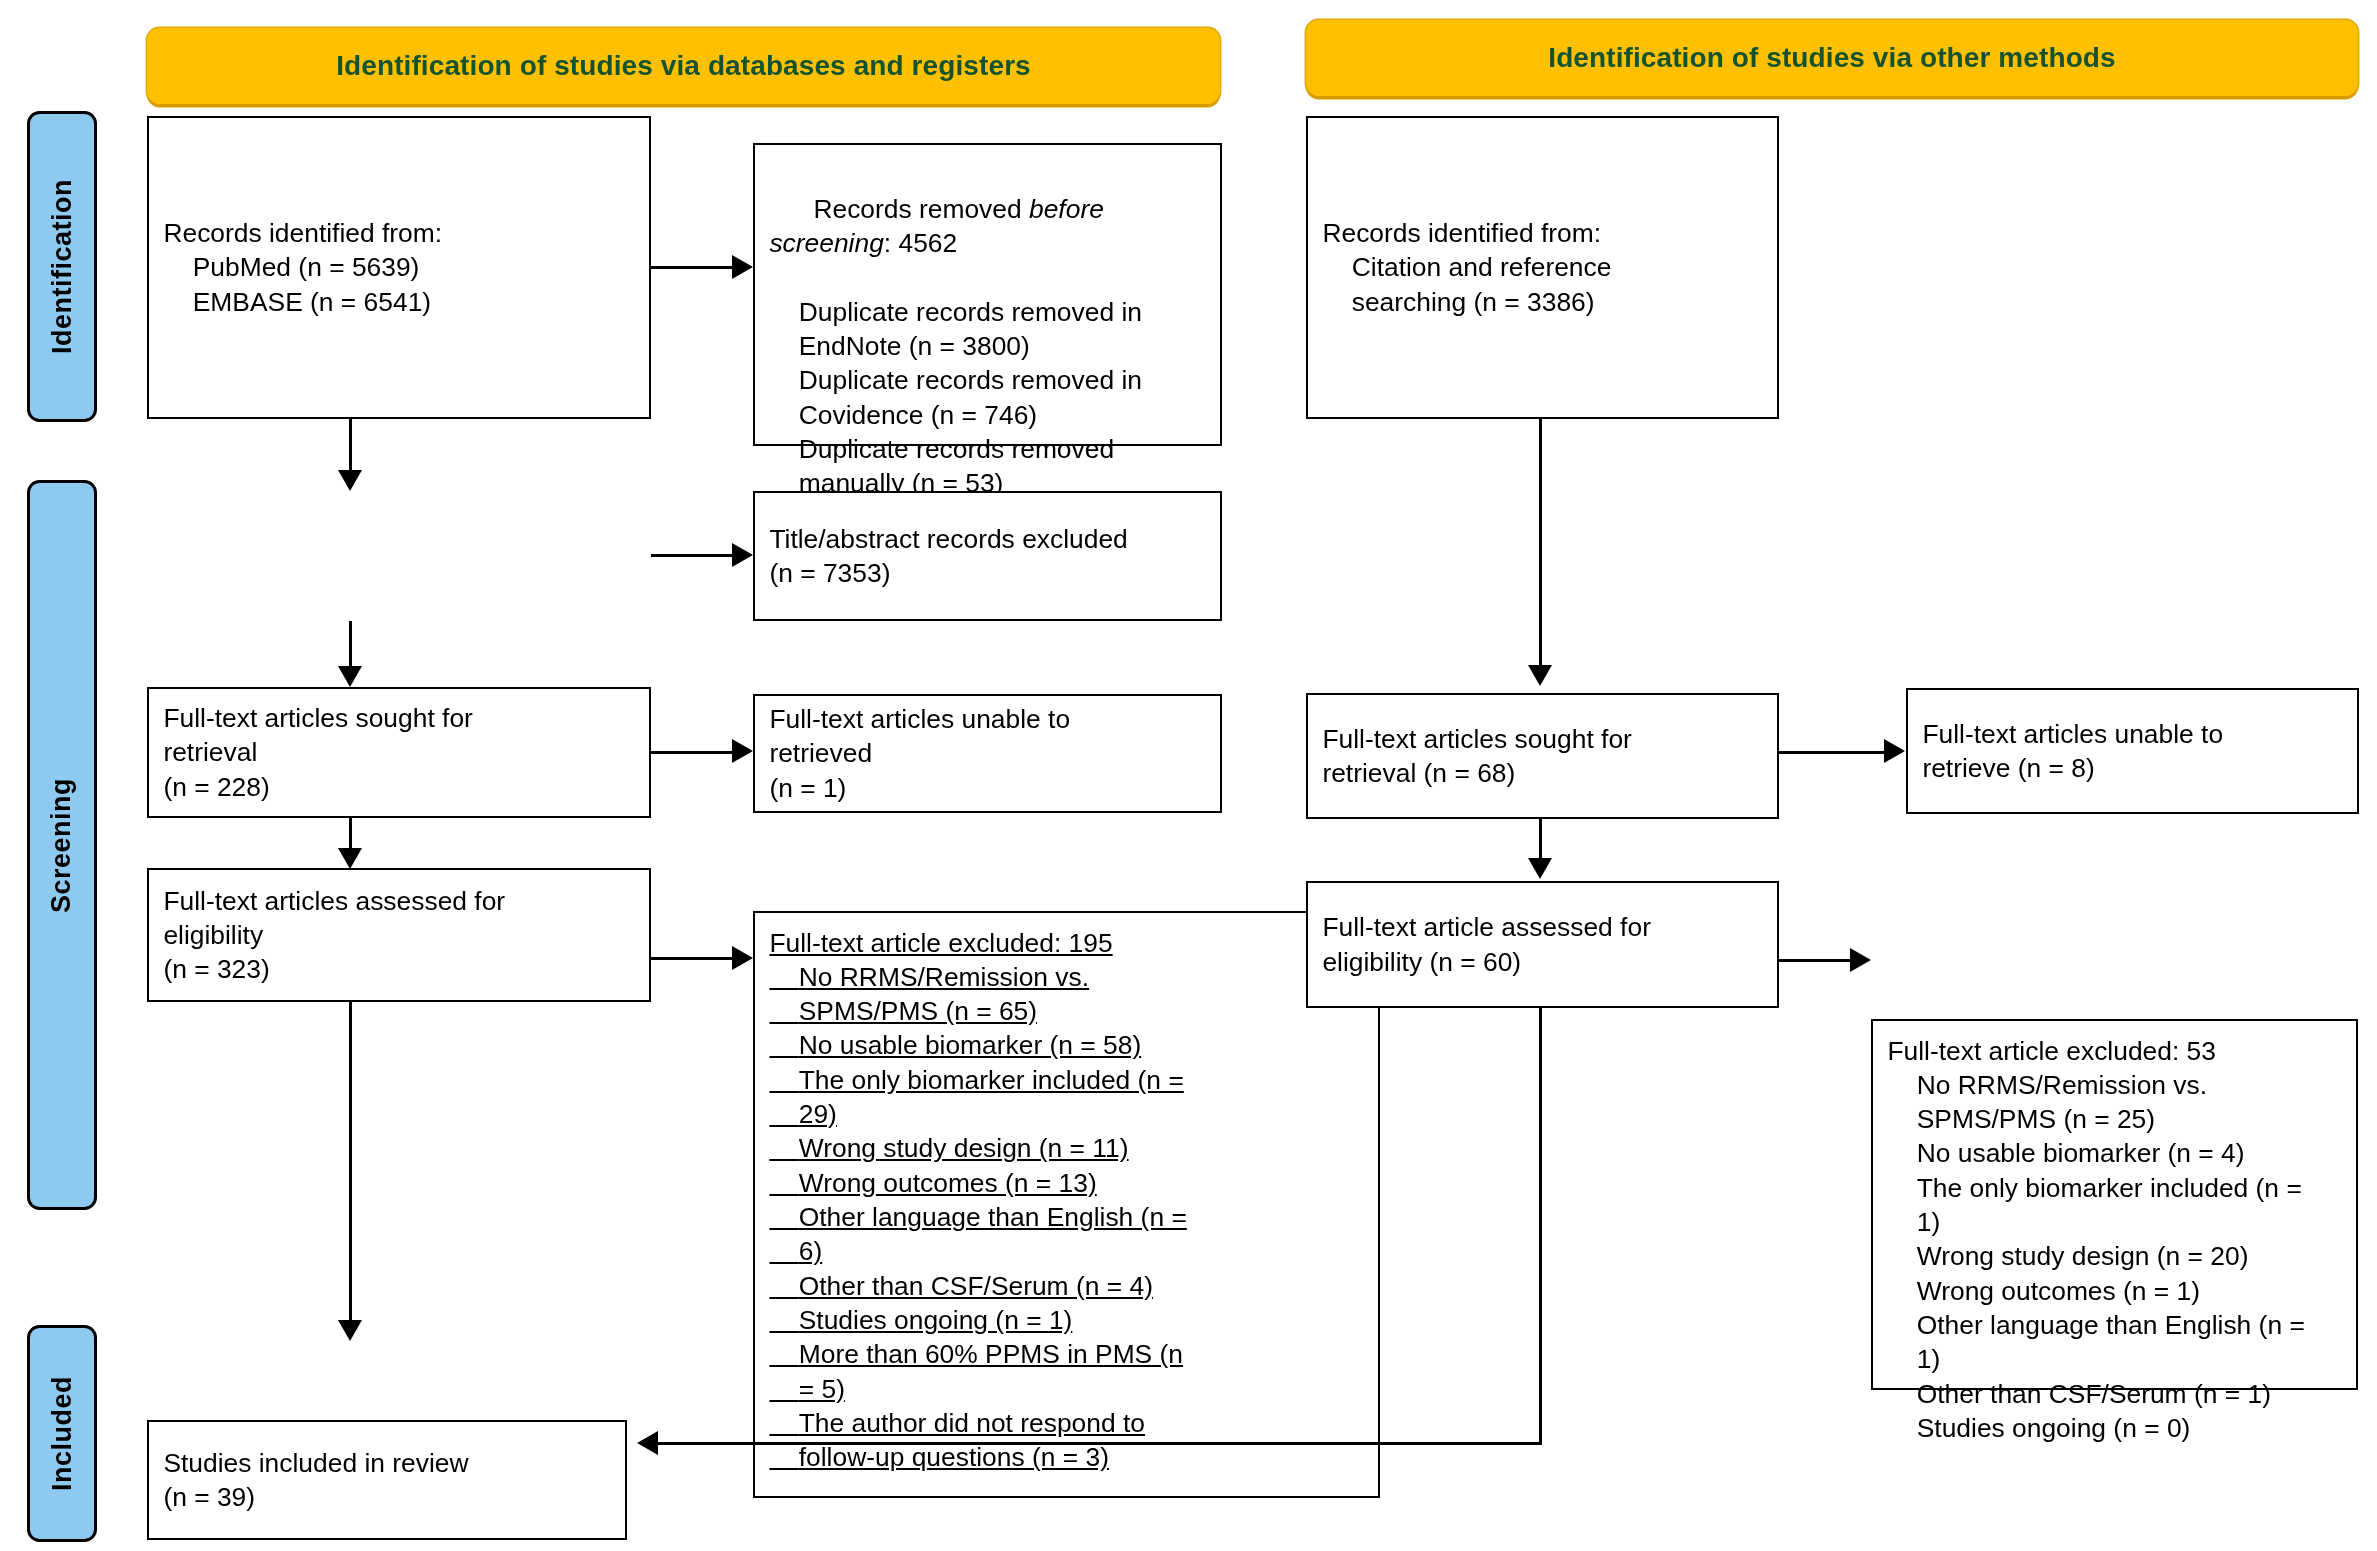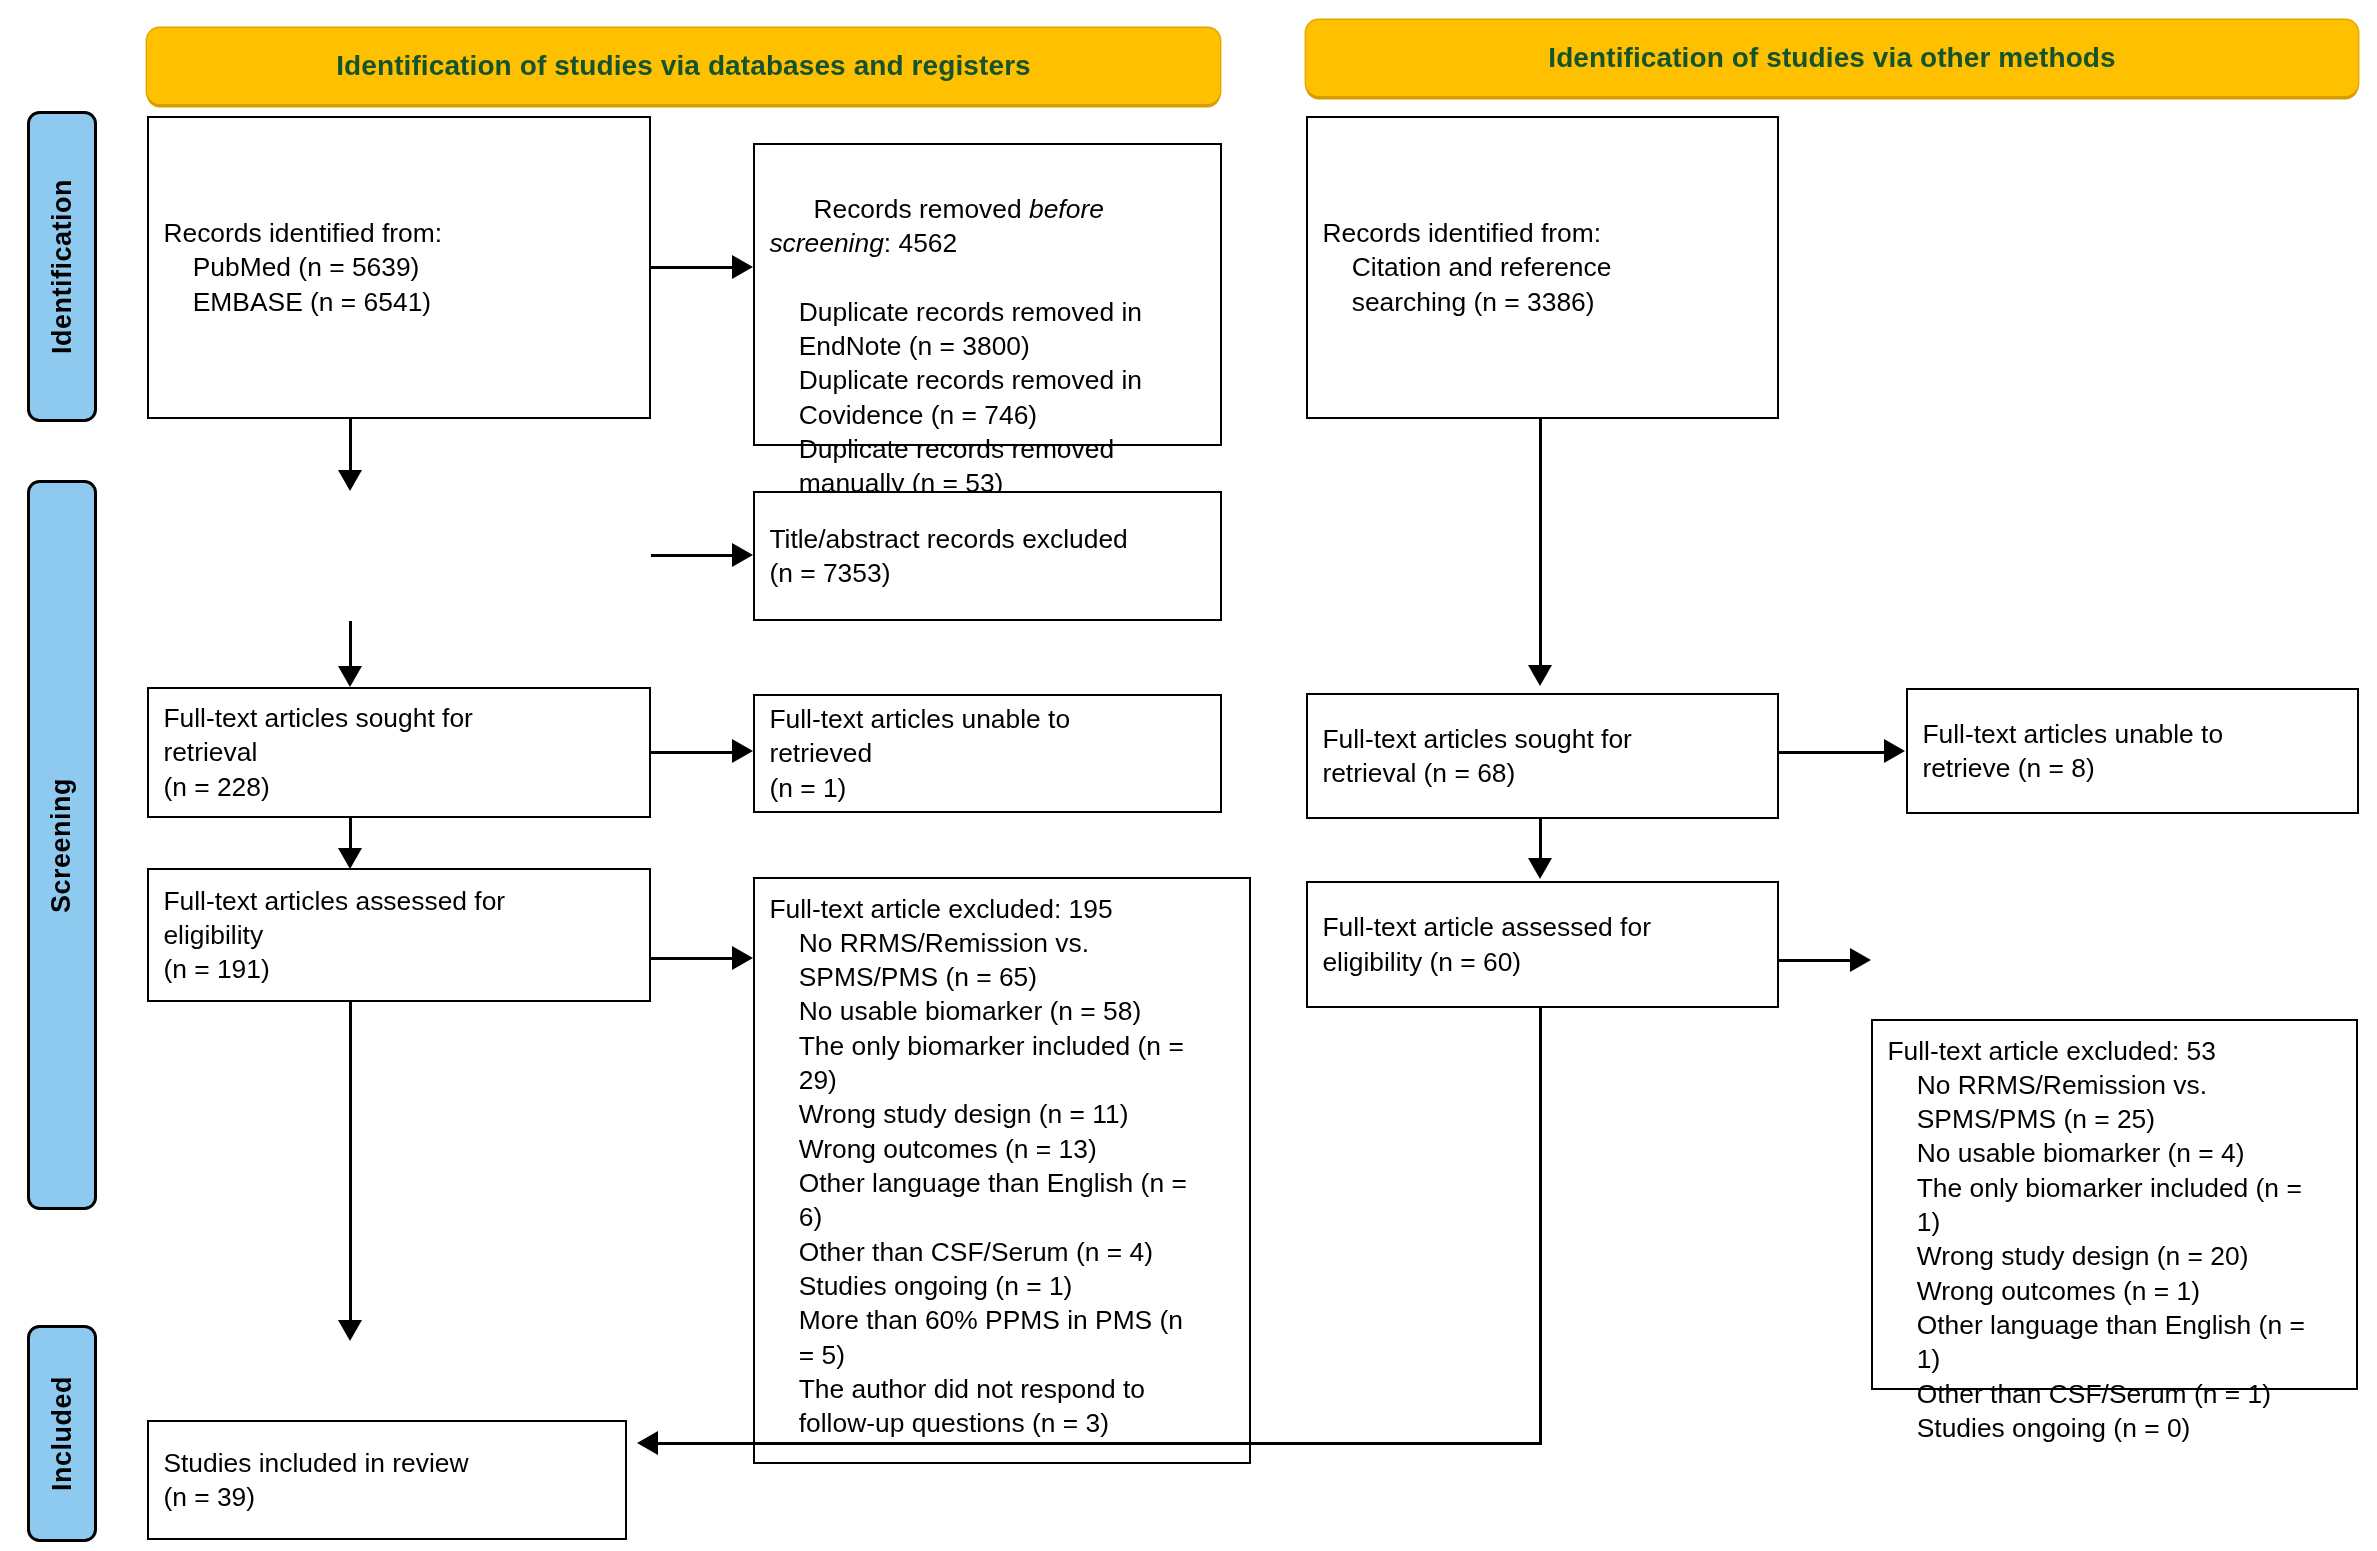--- a/index.html
+++ b/index.html
@@ -180,24 +180,24 @@
   </div>
 
   <div class="box" style="left:1906px; top:688px; width:453px; height:126px;">
     <div class="box-text">Full-text articles unable to
 retrieve (n = 8)</div>
   </div>
 
   <div class="box" style="left:147px; top:868px; width:504px; height:134px;">
     <div class="box-text">Full-text articles assessed for
 eligibility
-(n = 191)</div>
-  </div>
-
-  <div class="box top-align" style="left:753px; top:850px; width:498px; height:587px;">
+(n = 323)</div>
+  </div>
+
+  <div class="box top-align" style="left:753px; top:884px; width:627px; height:587px;text-decoration:underline;">
     <div class="box-text">Full-text article excluded: 195
     No RRMS/Remission vs.
     SPMS/PMS (n = 65)
     No usable biomarker (n = 58)
     The only biomarker included (n =
     29)
     Wrong study design (n = 11)
     Wrong outcomes (n = 13)
     Other language than English (n =
     6)

